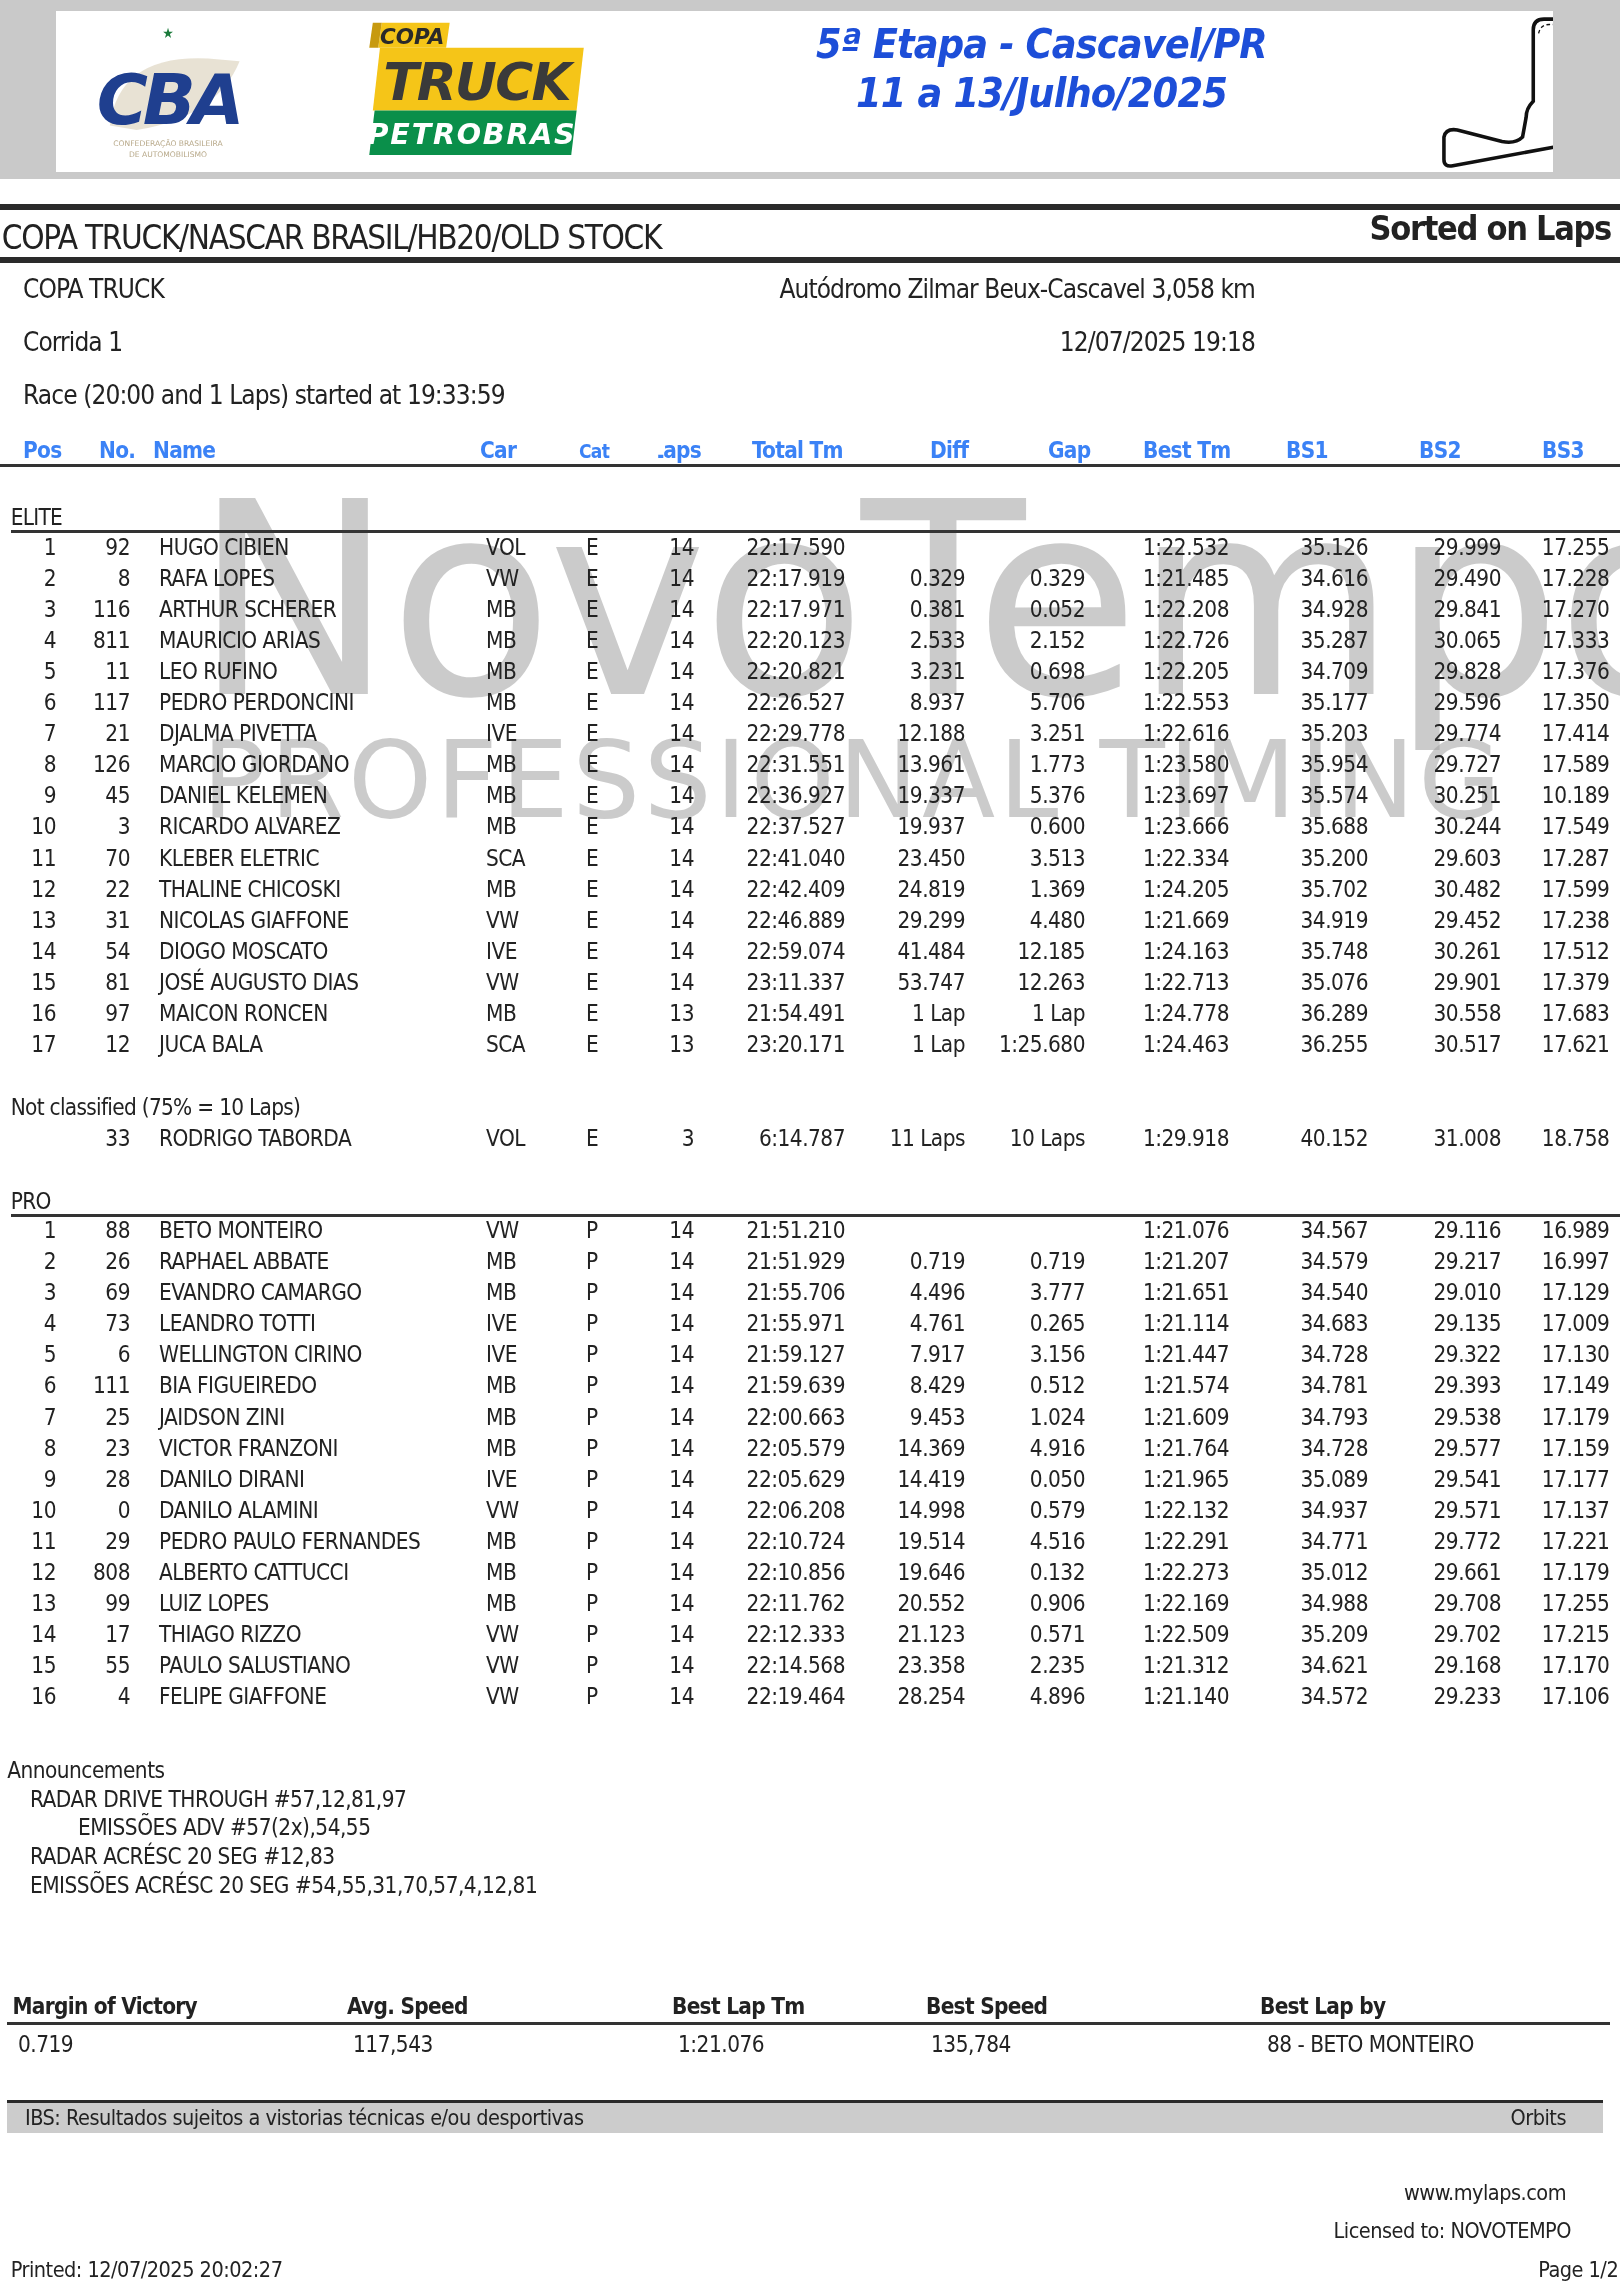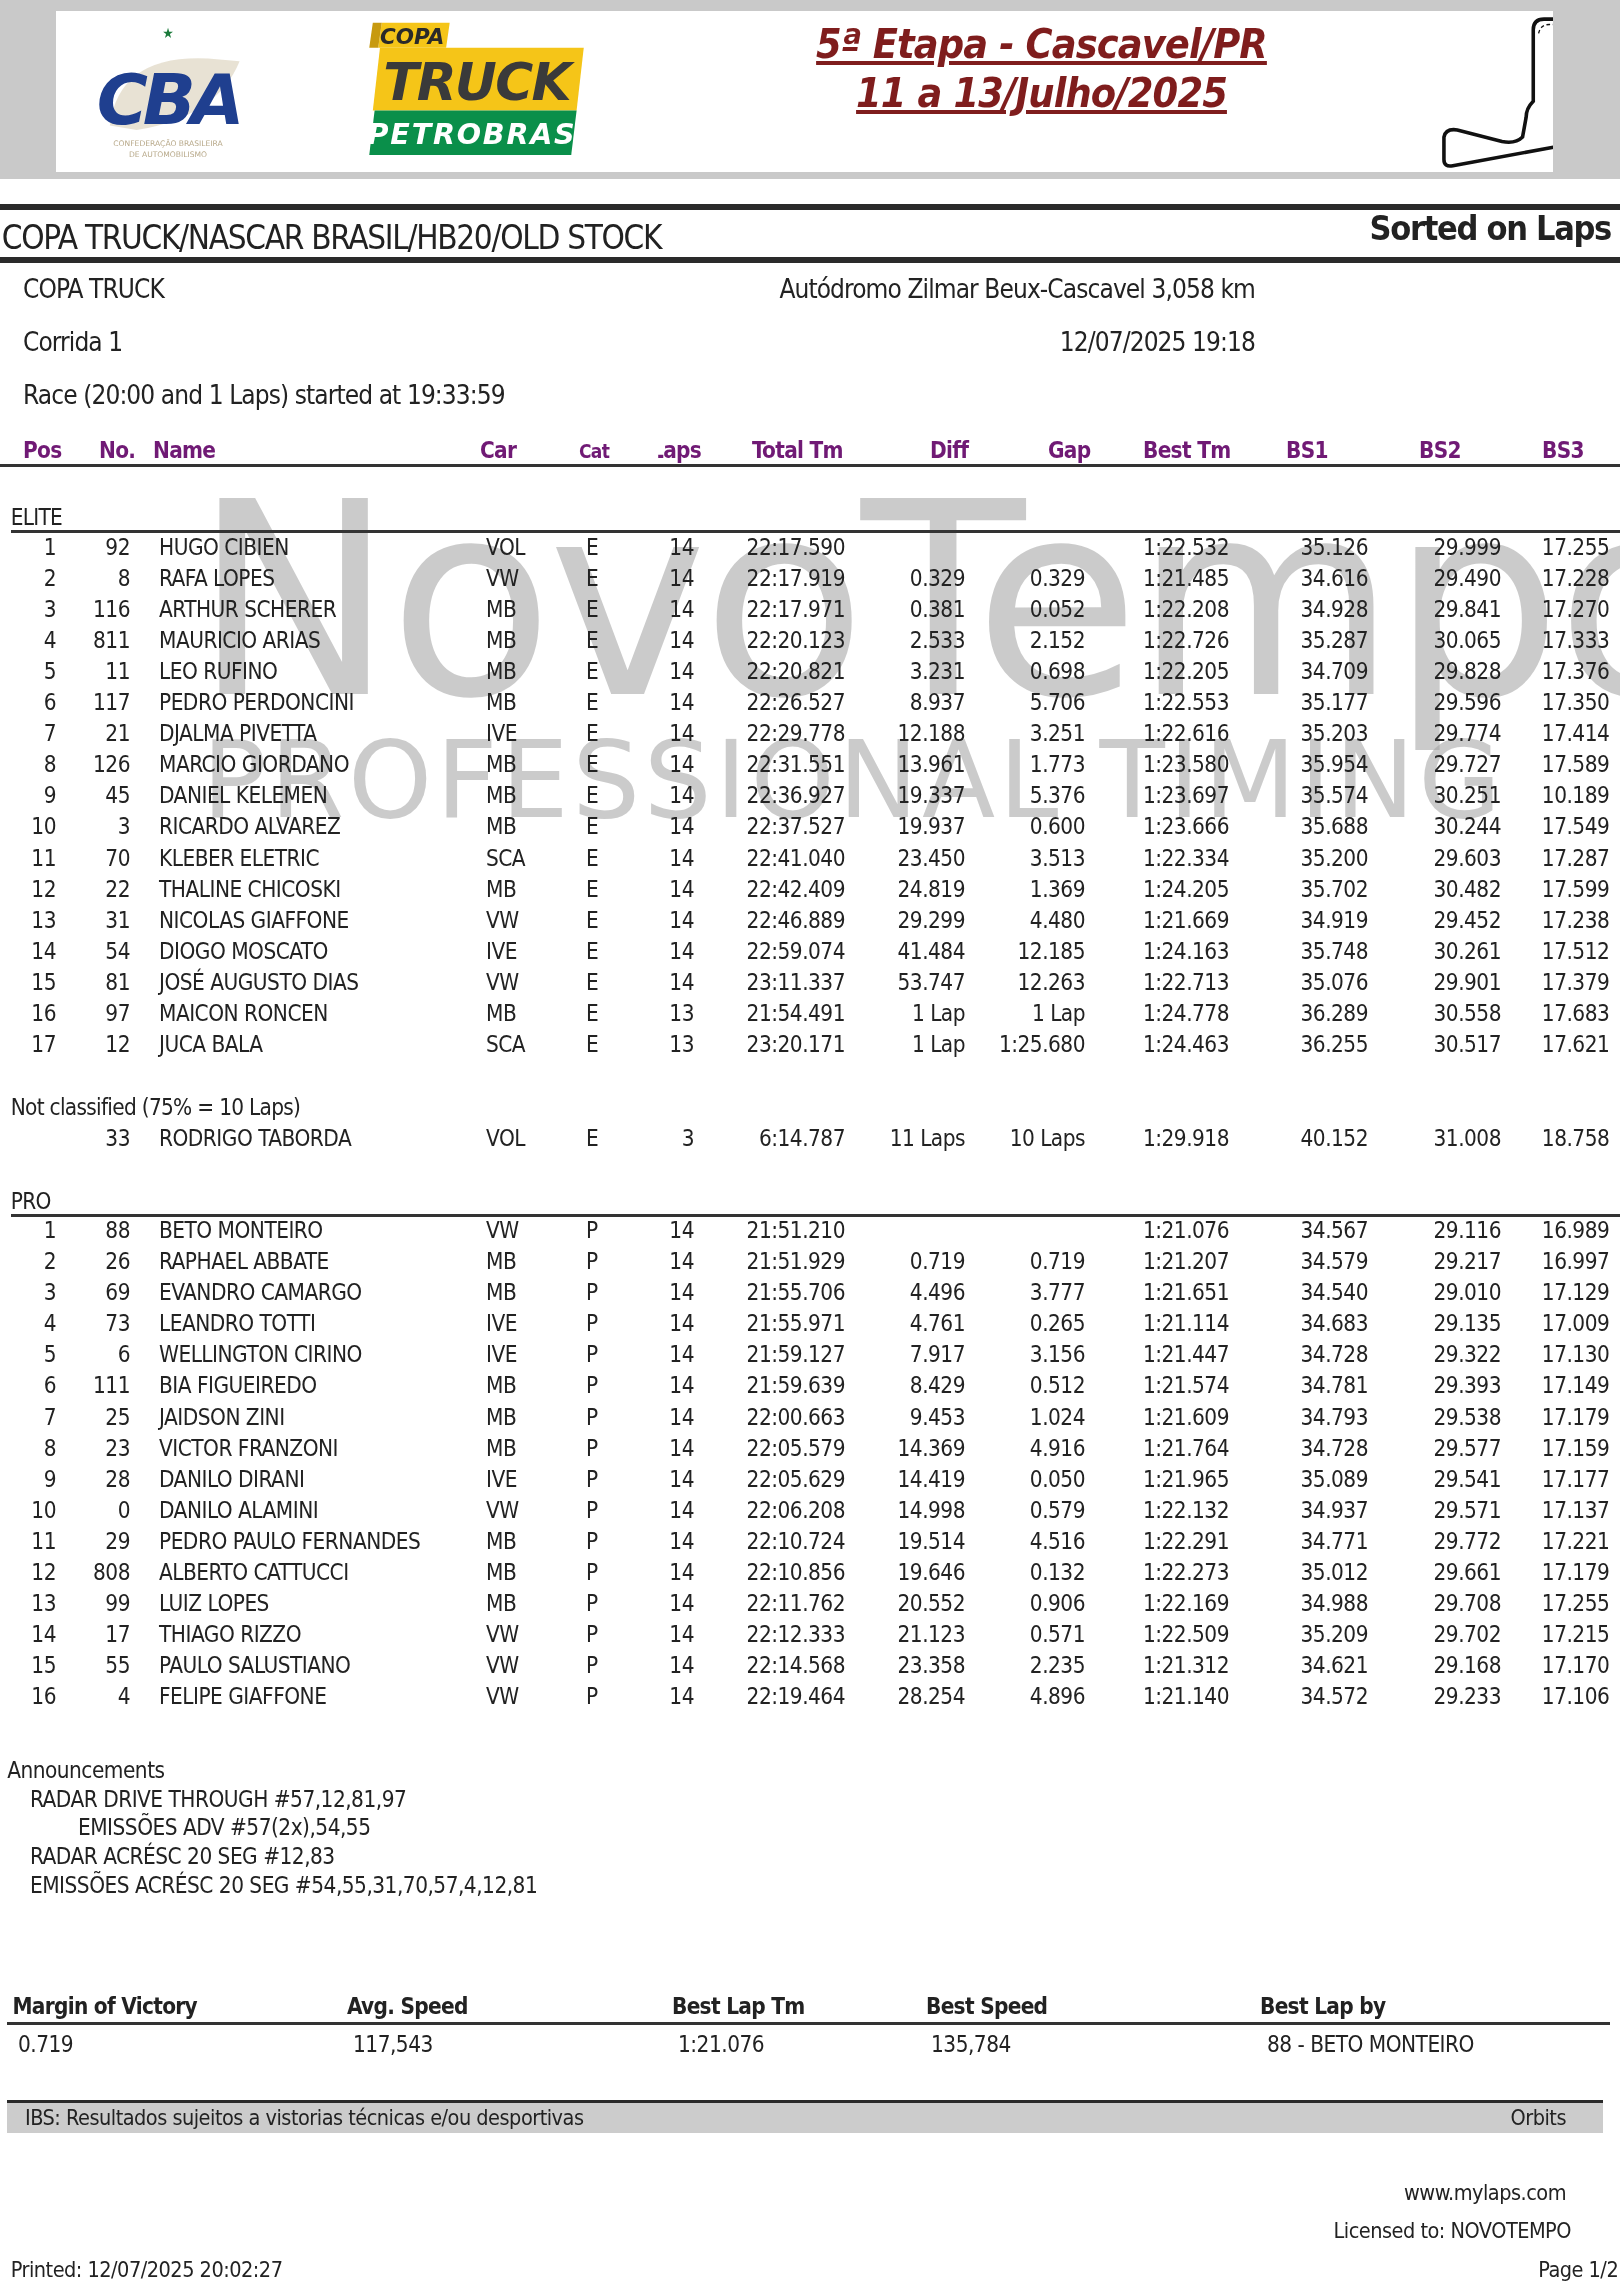--- a/index.html
+++ b/index.html
@@ -8,32 +8,32 @@
 
   
   .banner { position: absolute; left: 0; top: 0; width: 1620px; height: 179px; background: #c9c9c9; }
   .banner-inner { position: absolute; left: 56px; top: 10.7px; width: 1497px; height: 161px; background: #fff; }
   .banner-strip { position: absolute; left: 1553px; top: 10.7px; width: 67px; height: 161px; background: #c9c9c9; }
 
   .cba-logo { position: absolute; left: 27px; top: 7.2px; width: 170px; height: 148px; }
   .copa-logo { position: absolute; left: 313px; top: 10.7px; width: 215px; height: 143px; }
   .event-title { position: absolute; left: 708px; top: 9px; width: 555px; text-align: center;
       font-family: "DejaVu Sans Condensed", "DejaVu Sans", sans-serif; font-weight: bold; font-style: italic;
-      color: #7f1d1d; font-size: 41px; line-height: 49px; letter-spacing: -0.9px; text-decoration: underline; }
+      color: #1d4ed8; font-size: 41px; line-height: 49px; letter-spacing: -0.9px; }
   .track-map { position: absolute; left: 1343px; top: 1.8px; width: 206px; height: 159px; }
 
   
   .rule-thick { position: absolute; left: 0; width: 1620px; height: 6.3px; background: #2a2a2a; }
   .series-title { position: absolute; left: 1.8px; top: 218px; font-size: 33px; letter-spacing: -1.3px; color: #222; }
   .sorted { position: absolute; right: 9px; top: 208px; font-size: 34px; font-weight: bold; letter-spacing: -1.3px; color: #222; }
 
   .meta { position: absolute; font-size: 26px; letter-spacing: -0.9px; color: #222; }
 
   
-  .hdr { position: absolute; top: 437px; font-size: 22.4px; font-weight: bold; letter-spacing: -0.7px; color: #701a75; }
+  .hdr { position: absolute; top: 437px; font-size: 22.4px; font-weight: bold; letter-spacing: -0.7px; color: #3b82f6; }
   .rule { position: absolute; left: 10.7px; width: 1609px; height: 2.7px; background: #333; }
   .section-label { position: absolute; left: 10.7px; font-size: 22.4px; letter-spacing: -0.7px; color: #222; }
 
   .row { position: absolute; left: 0; width: 1620px; height: 30px; font-size: 22.4px; letter-spacing: -0.5px; color: #222; }
   .row span { position: absolute; top: 0; white-space: nowrap; }
   .c-pos { right: calc(1620px - 56px); text-align: right; }
   .c-no  { right: calc(1620px - 130px); text-align: right; }
   .c-name{ left: 159px; }
   .c-car { left: 486px; }
   .c-cat { left: 586px; }

